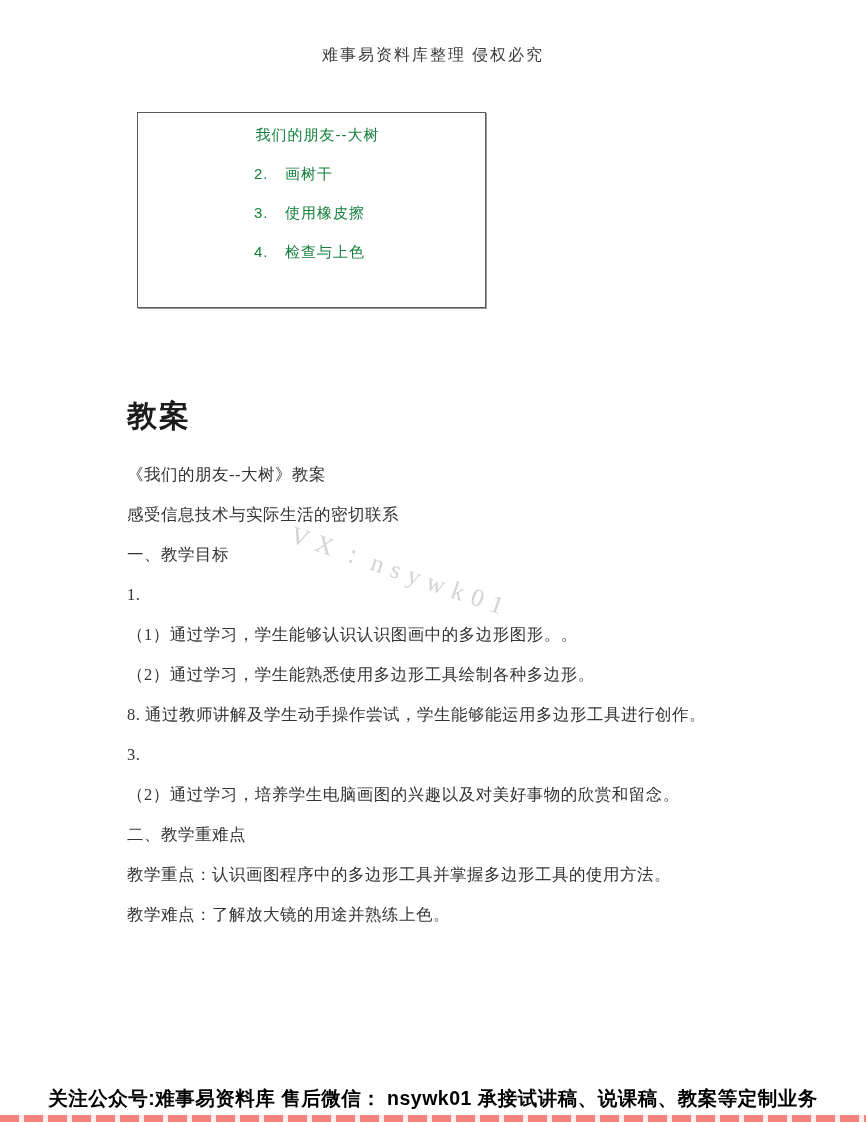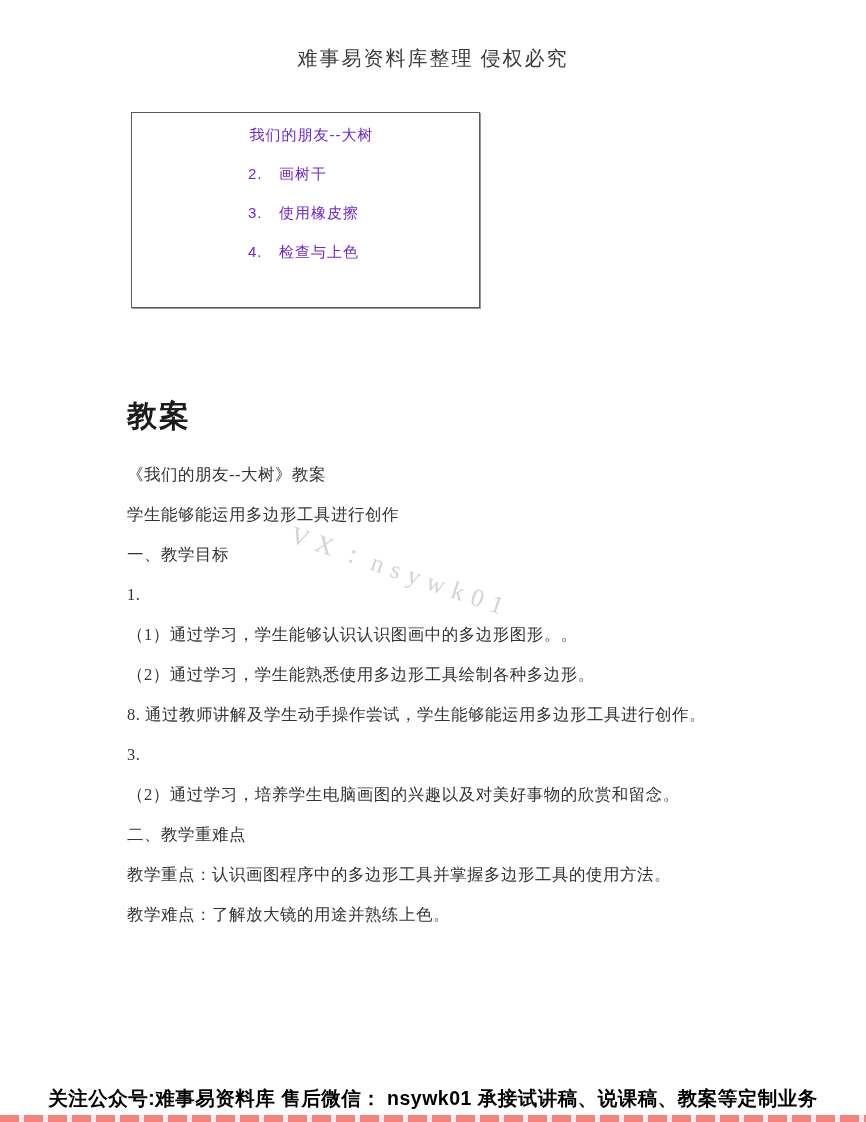--- a/index.html
+++ b/index.html
@@ -12,36 +12,36 @@
     overflow: hidden;
     font-family: "Liberation Serif", "DejaVu Serif", serif;
     color: #343434;
   }
   .top-note {
     position: absolute;
     top: 45px;
     left: 0;
     width: 100%;
     text-align: center;
-    font-size: 20px;
+    font-size: 16px;
     letter-spacing: 2px;
     color: #3c3c3c;
   }
   .outline-box {
     position: absolute;
-    left: 131px;
+    left: 137px;
     top: 112px;
     width: 349px;
     height: 196px;
     border: 1px solid #5a5a5a;
     box-shadow: 1px 1px 0 #9a9a9a;
     background: #ffffff;
     font-family: "Liberation Sans", "DejaVu Sans", sans-serif;
     font-size: 15px;
-    color: #6d28d9;
+    color: #15803d;
   }
   .box-title {
     margin-top: 13px;
     text-align: center;
     padding-left: 12px;
     letter-spacing: 1px;
   }
   .box-item {
     margin-top: 20px;
     padding-left: 116px;
@@ -128,21 +128,21 @@
     <div class="box-item">
       <span class="num">4.</span><span>检查与上色</span>
     </div>
   </div>
 
   <div class="watermark">VX：nsywk01</div>
 
   <div class="doc">
     <h1>教案</h1>
     <p>《我们的朋友--大树》教案</p>
-    <p>学生能够能运用多边形工具进行创作</p>
+    <p>感受信息技术与实际生活的密切联系</p>
     <p>一、教学目标</p>
     <p>1.</p>
     <p>（1）通过学习，学生能够认识认识图画中的多边形图形。。</p>
     <p>（2）通过学习，学生能熟悉使用多边形工具绘制各种多边形。</p>
     <p>8. 通过教师讲解及学生动手操作尝试，学生能够能运用多边形工具进行创作。</p>
     <p>3.</p>
     <p>（2）通过学习，培养学生电脑画图的兴趣以及对美好事物的欣赏和留念。</p>
     <p>二、教学重难点</p>
     <p>教学重点：认识画图程序中的多边形工具并掌握多边形工具的使用方法。</p>
     <p>教学难点：了解放大镜的用途并熟练上色。</p>

